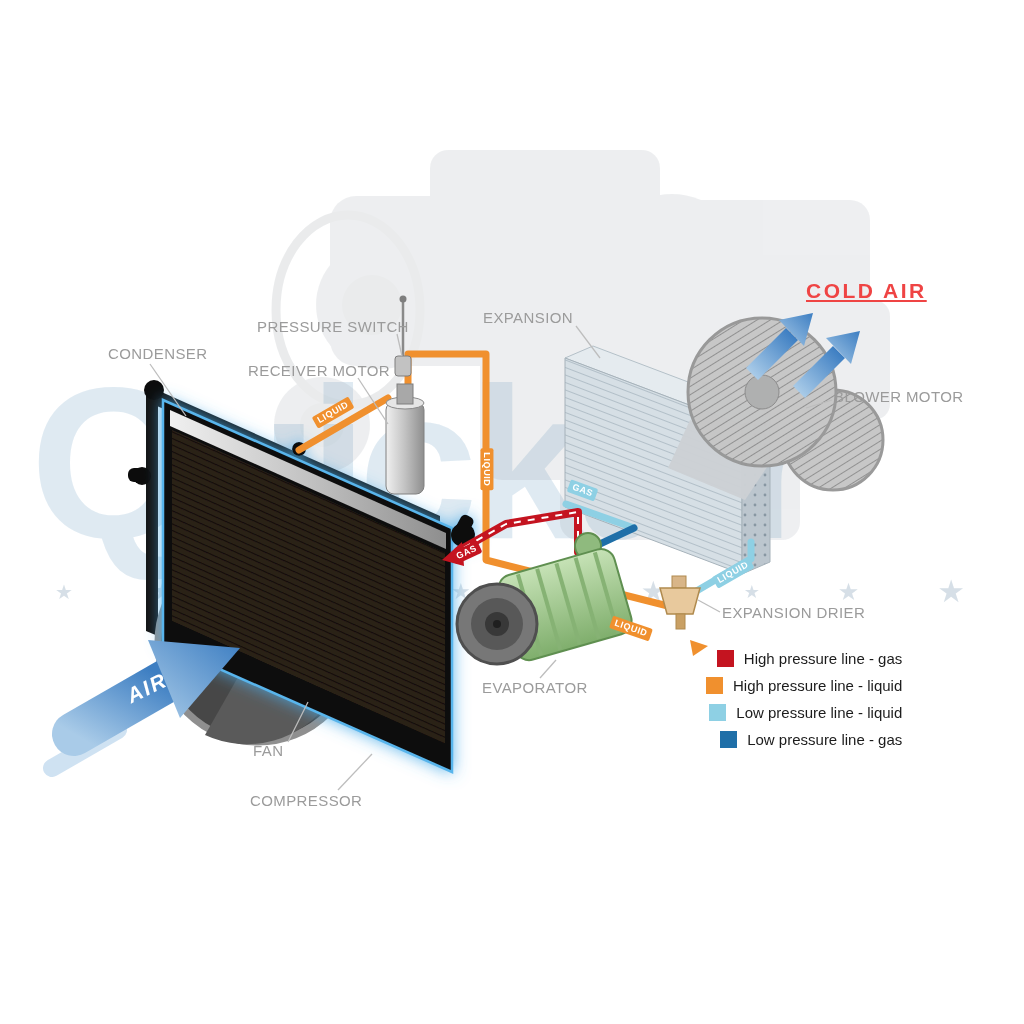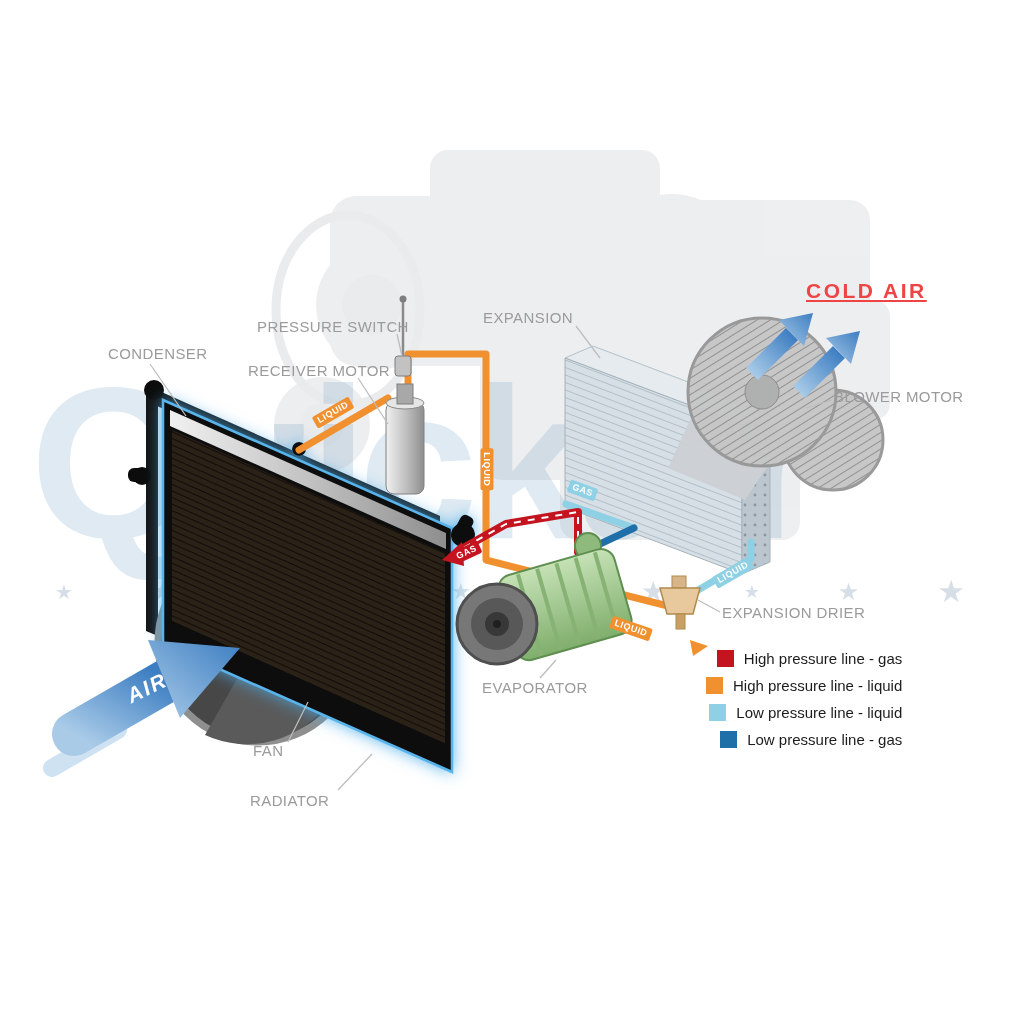--- a/index.html
+++ b/index.html
@@ -213,21 +213,21 @@
 
   <div class="lbl" style="left:108px;top:345px">CONDENSER</div>
   <div class="lbl" style="left:257px;top:318px">PRESSURE SWITCH</div>
   <div class="lbl" style="left:248px;top:362px">RECEIVER MOTOR</div>
   <div class="lbl" style="left:483px;top:309px">EXPANSION</div>
   <div class="lbl" style="left:834px;top:388px">BLOWER MOTOR</div>
   <div class="lbl cold" style="left:806px;top:279px">COLD AIR</div>
   <div class="lbl" style="left:722px;top:604px">EXPANSION DRIER</div>
   <div class="lbl" style="left:482px;top:679px">EVAPORATOR</div>
   <div class="lbl" style="left:253px;top:742px">FAN</div>
-  <div class="lbl" style="left:250px;top:792px">RADIATOR</div>
+  <div class="lbl" style="left:250px;top:792px">COMPRESSOR</div>
   <div class="lbl air" style="left:126px;top:676px">AIR</div>
 
   <div class="plbl" style="left: 312px; top: 406px; transform: rotate(-30deg); background-color: rgb(240, 144, 46);">LIQUID</div>
   <div class="plbl" style="left: 466px; top: 463px; transform: rotate(90deg); background-color: rgb(240, 144, 46);">LIQUID</div>
   <div class="plbl" style="left: 568px; top: 484px; transform: rotate(20deg); background-color: rgb(142, 208, 228);">GAS</div>
   <div class="plbl" style="left: 452px; top: 546px; transform: rotate(-25deg); background-color: rgb(196, 20, 32);">GAS</div>
   <div class="plbl" style="left: 712px; top: 566px; transform: rotate(-30deg); background-color: rgb(142, 208, 228);">LIQUID</div>
   <div class="plbl" style="left: 610px; top: 622px; transform: rotate(19deg); background-color: rgb(240, 144, 46);">LIQUID</div>
 
   <div class="legend">

